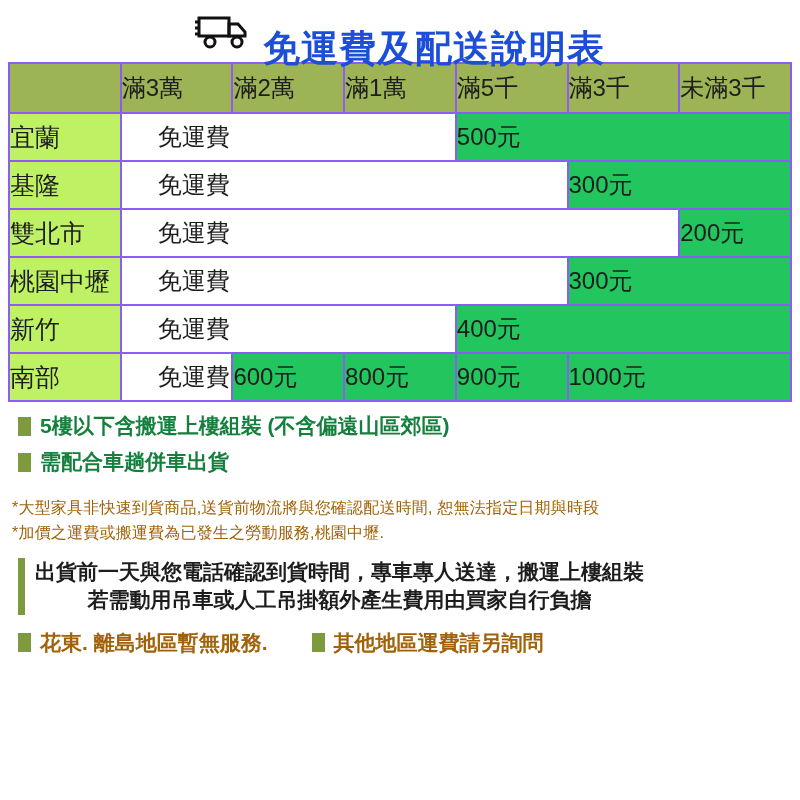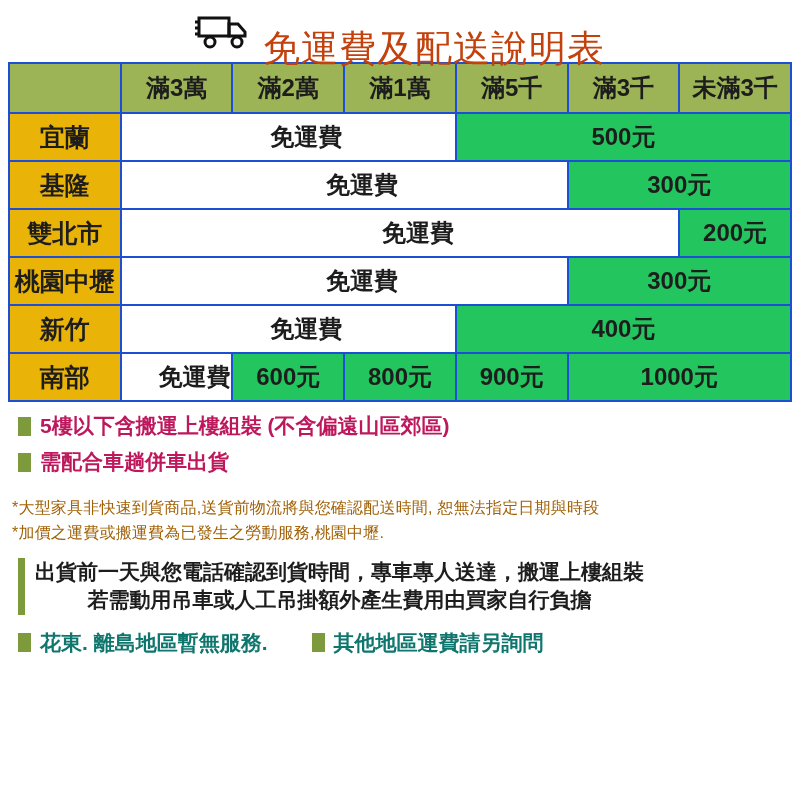--- a/index.html
+++ b/index.html
@@ -29,54 +29,53 @@
     gap: 10px;
     height: 62px;
     padding-top: 6px;
     box-sizing: border-box;
   }
   .truck-icon {
     display: block;
   }
   .title-text {
     font-size: 37px;
-    font-weight: normal;
+    font-weight: bold;
     letter-spacing: 1px;
-    color: #c2410c;
+    color: #1d4ed8;
     line-height: 1;
     margin-top: 28px;
   }
 
   
   .table-wrap {
     padding: 0 8px;
     box-sizing: border-box;
   }
   table.freight {
     border-collapse: collapse;
     width: 784px;
     table-layout: fixed;
   }
   table.freight td, table.freight th {
-    border: 2px solid #1d4ed8;
-    text-align: center;
+    border: 2px solid #8b5cf6;
     vertical-align: middle;
     font-size: 24px;
-    font-weight: bold;
+    font-weight: normal;
     color: #1d1d1d;
     padding: 0;
     height: 46px;
     background: #9cb356;
   }
   table.freight tr.head td {
     background: #9cb356;
     height: 48px;
   }
   table.freight td.rowhead {
-    background: #eab308;
+    background: #bef264;
     font-size: 25px;
   }
   table.freight td.free {
     background: #ffffff;
     padding-left: 36px;
   }
   table.freight td.fee {
     background: #22c55e;
   }
   table.freight td.cornercell {
@@ -96,21 +95,21 @@
   .sq {
     width: 13px;
     height: 19px;
     background: #7d9a3c;
     display: inline-block;
     flex: 0 0 auto;
   }
   .note-text {
     font-size: 21px;
     font-weight: bold;
-    color: #be185d;
+    color: #15803d;
   }
 
   
   .fineprint {
     padding: 14px 12px 0 12px;
   }
   .fine-line {
     font-size: 16px;
     color: #a16207;
     margin-bottom: 4px;
@@ -145,21 +144,21 @@
   
   .footer-row {
     display: flex;
     align-items: center;
     gap: 9px;
     padding: 14px 18px 0 18px;
   }
   .footer-text {
     font-size: 21px;
     font-weight: bold;
-    color: #0f766e;
+    color: #a16207;
   }
   .footer-gap {
     width: 26px;
     flex: 0 0 auto;
   }
 </style>
 </head>
 <body>
 
 <div class="page">

